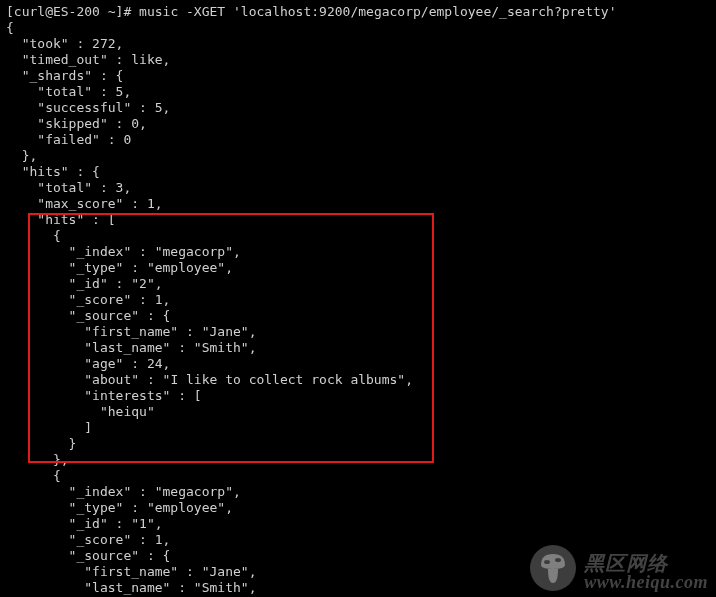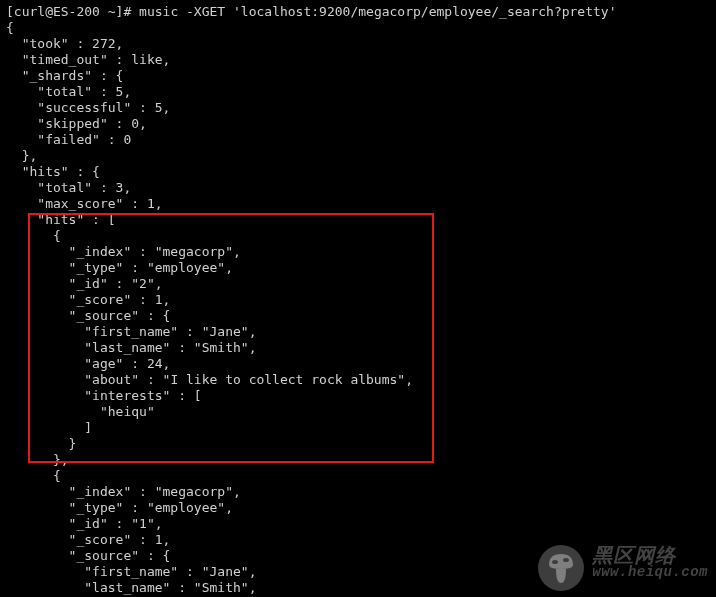--- a/index.html
+++ b/index.html
@@ -23,38 +23,38 @@
     position: absolute;
     border: 2px solid #e21a1a;
     pointer-events: none;
     box-sizing: border-box;
   }
   .watermark {
     position: absolute;
     right: 8px;
     bottom: 6px;
     display: flex;
-    align-items: flex-start;
+    align-items: flex-end;
     gap: 8px;
     opacity: 0.55;
     pointer-events: none;
   }
   .watermark svg { display: block; }
   .wm-text { display: flex; flex-direction: column; line-height: 1; }
   .wm-zh {
     font-family: "Microsoft YaHei", "PingFang SC", sans-serif;
     font-size: 20px;
     font-weight: 700;
     font-style: italic;
     color: #7a7a7a;
     letter-spacing: 1px;
   }
   .wm-en {
-    font-family: Liberation Mono, monospace;
-    font-size: 14px;
+    font-family: Liberation Serif, serif;
+    font-size: 18px;
     font-weight: 700;
     font-style: italic;
     color: #7a7a7a;
     letter-spacing: 0.5px;
   }
 </style>
 </head>
 <body>
 
 <div class="terminal"><span>[<span>curl</span>@<span>ES-200</span> <span>~</span>]<span>#</span></span> <span>music -XGET 'localhost:9200/megacorp/employee/_search?pretty'</span>

